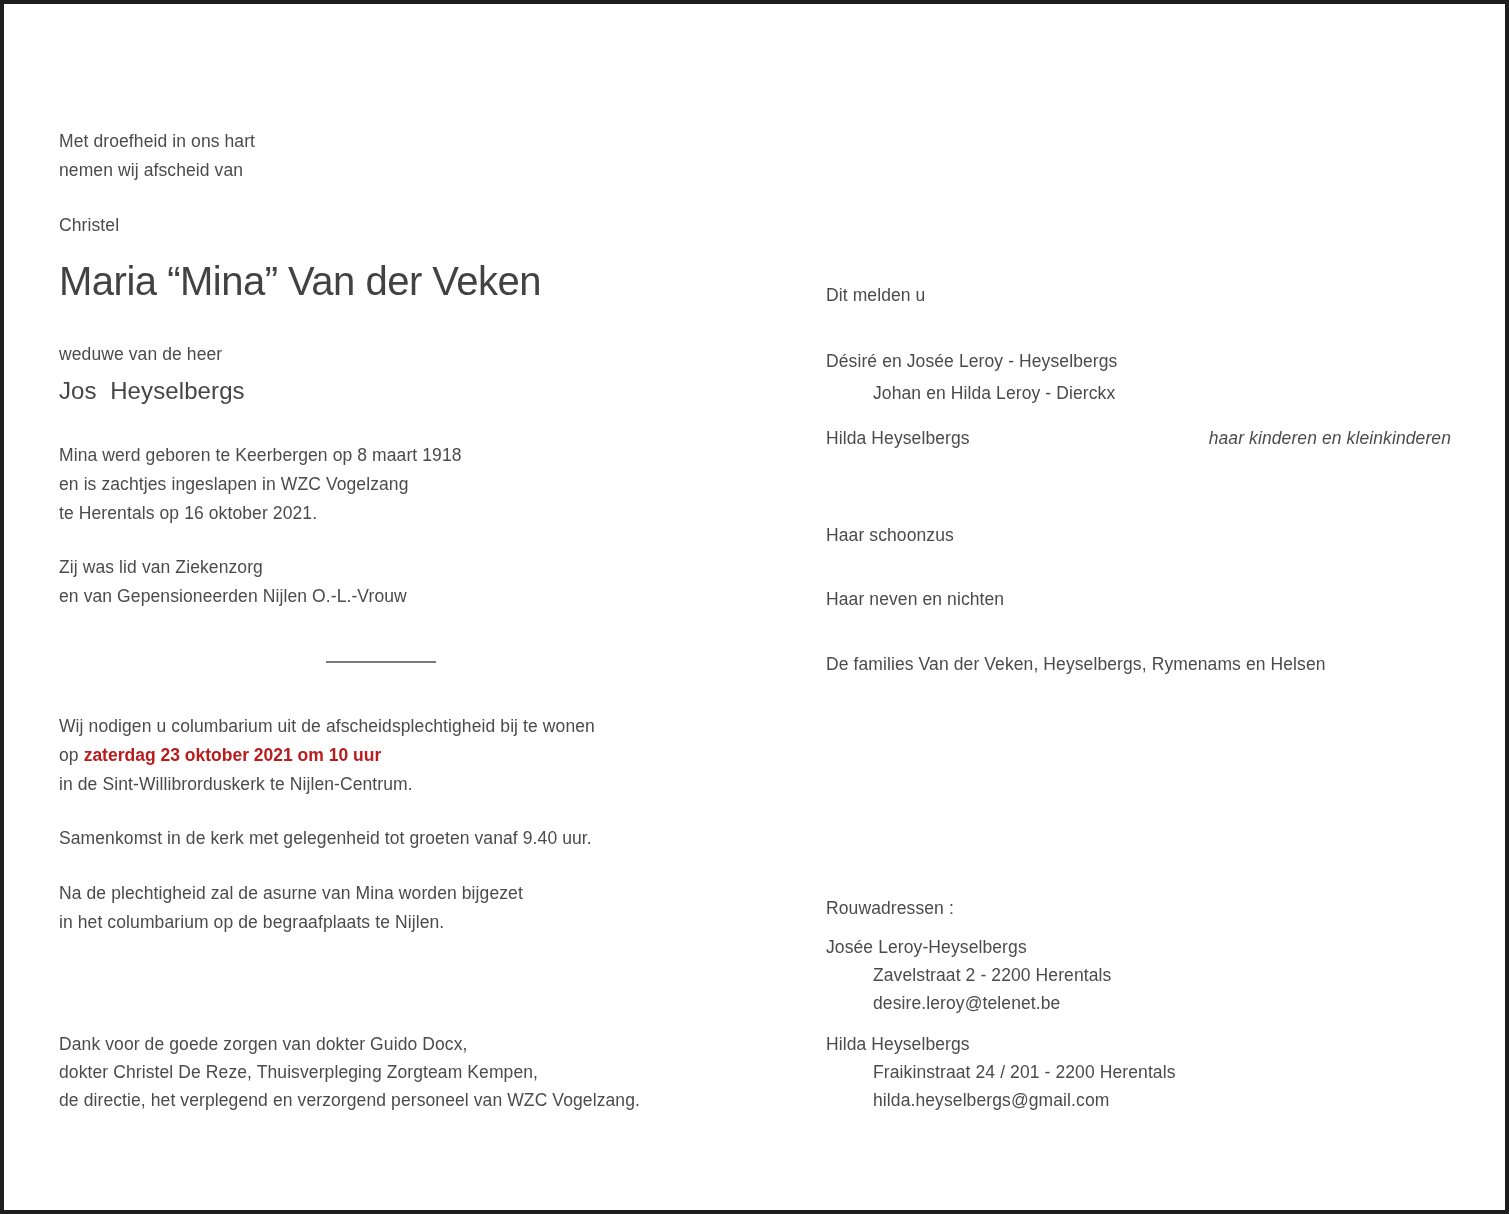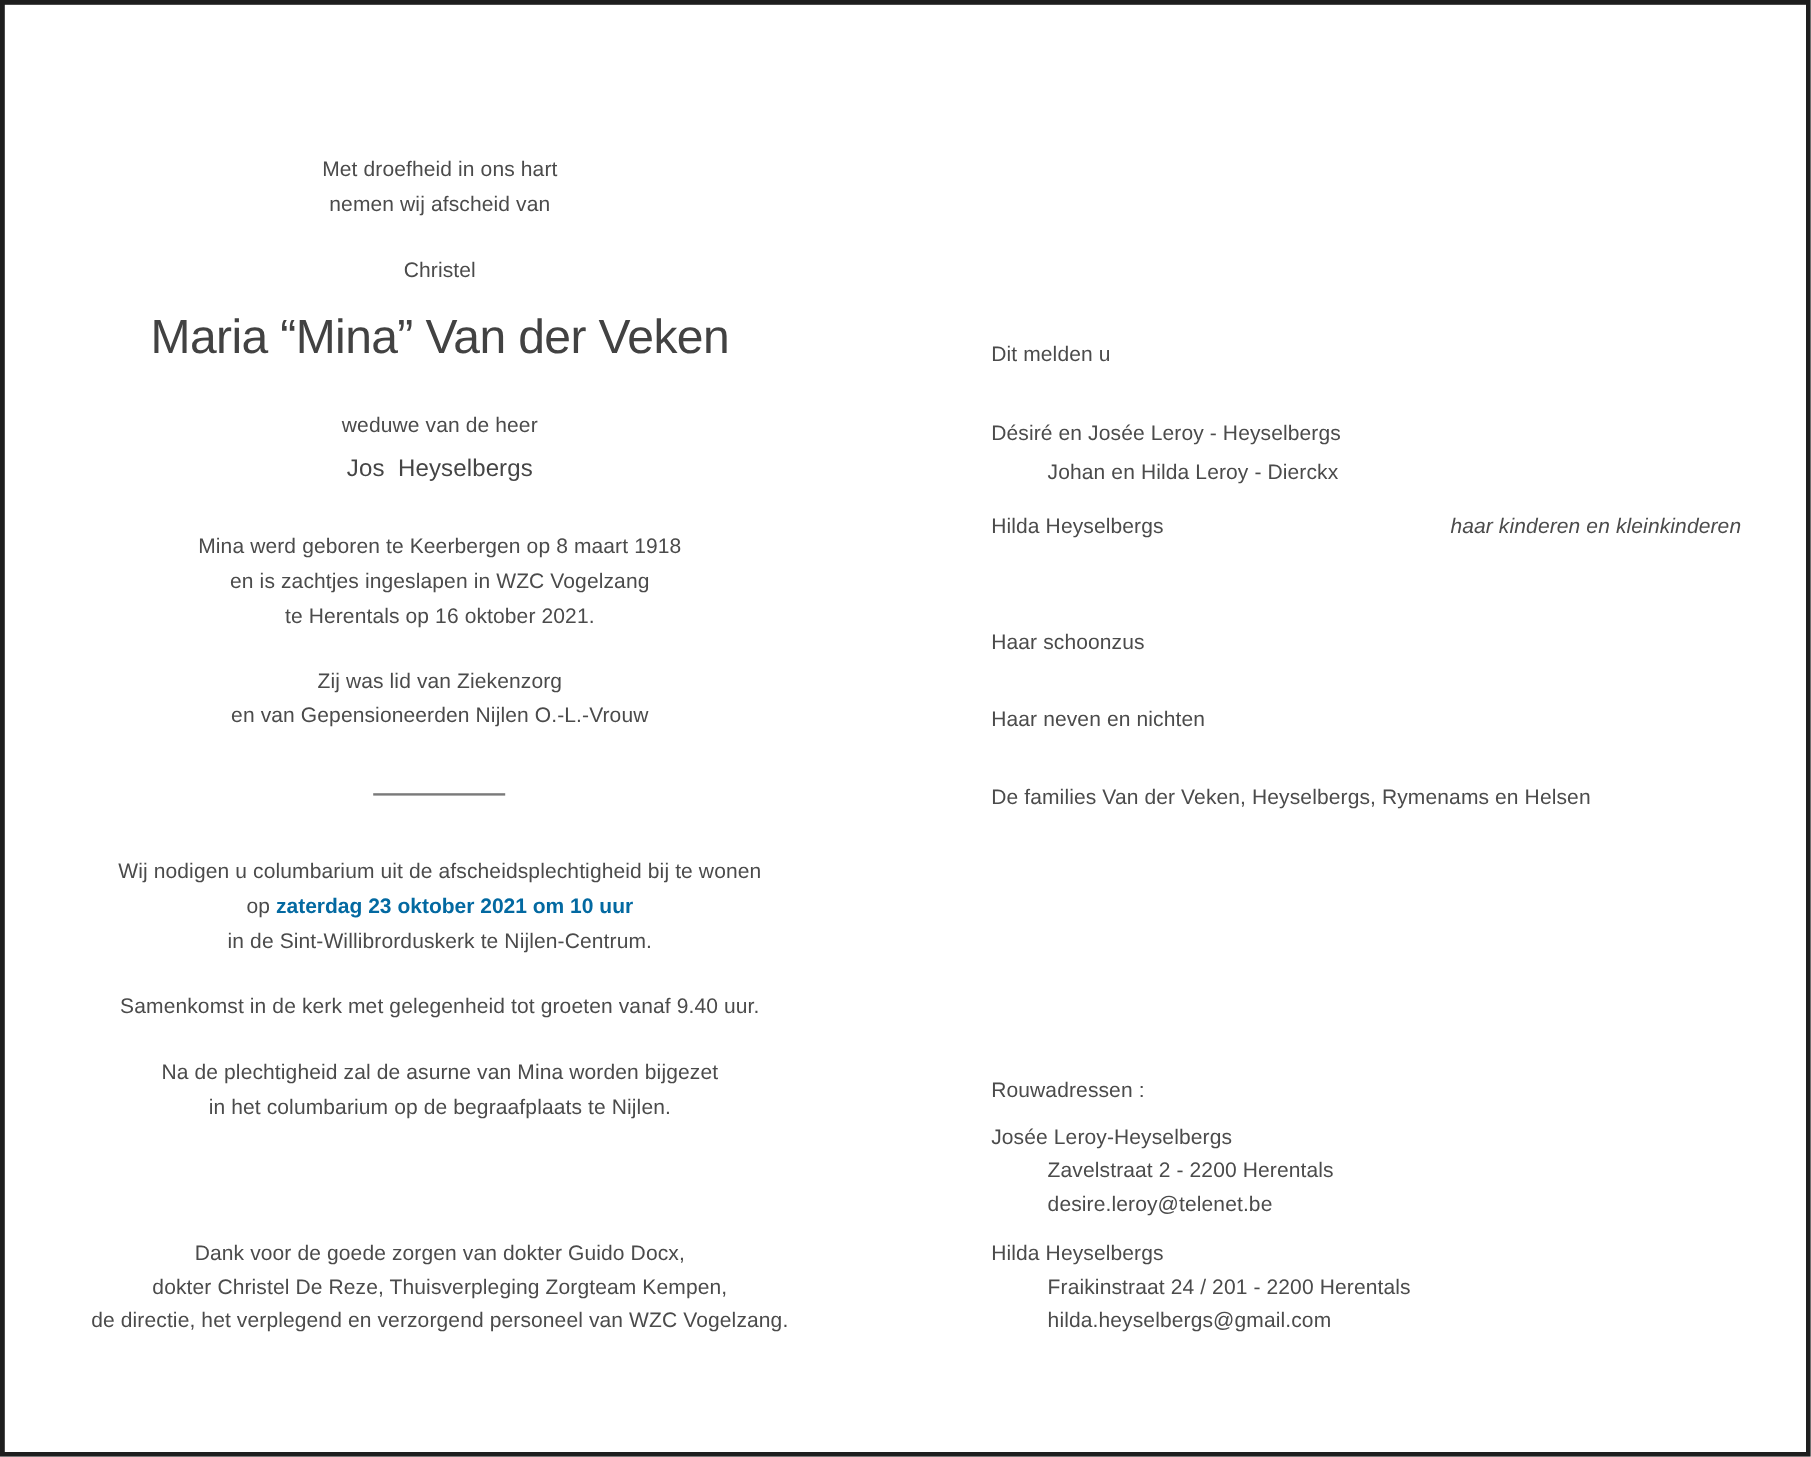--- a/index.html
+++ b/index.html
@@ -15,50 +15,50 @@
     background: #ffffff;
     border: 4px solid #1e1e1e;
     overflow: hidden;
     font-size: 17.5px;
     line-height: 29px;
     font-weight: 400;
     letter-spacing: 0.1px;
   }
   .col-left {
     position: absolute;
-    left: 40px;
+    left: 55px;
     top: 0;
     width: 645px;
     height: 100%;
-    text-align: center;
+    text-align: left;
   }
   .col-right {
     position: absolute;
     left: 822px;
     top: 0;
     width: 625px;
     height: 100%;
     text-align: left;
   }
   .group { position: absolute; left: 0; width: 100%; }
   .name-heading {
     font-size: 40px;
     line-height: 52px;
     font-weight: 400;
     color: #424242;
     letter-spacing: -0.5px;
     white-space: nowrap;
   }
   .spouse-name {
-    font-size: 20px;
+    font-size: 24px;
     line-height: 30px;
     color: #454545;
     white-space: pre-wrap;
   }
-  .strong-date { font-weight: 700; color: #0369a1; letter-spacing: 0; }
+  .strong-date { font-weight: 700; color: #b91c1c; letter-spacing: 0; }
   .divider {
     position: absolute;
     left: 267px;
     width: 110px;
     border: 0;
     border-top: 2px solid #7a7a7a;
   }
   .relatives-row {
     display: flex;
     justify-content: space-between;

